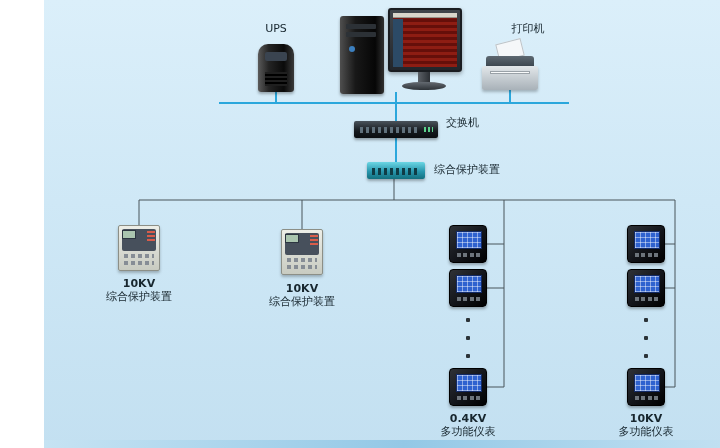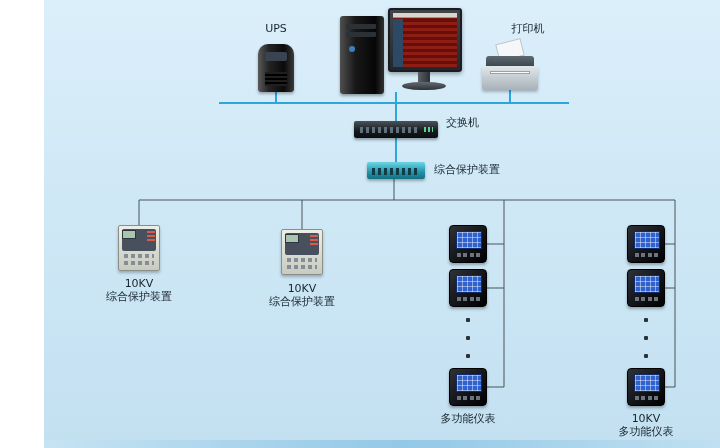--- a/index.html
+++ b/index.html
@@ -10,21 +10,21 @@
     background:linear-gradient(180deg,#dbeffa 0%,#cfe8f6 45%,#c3e0f1 100%);
     margin-left:44px;
   }
   .bottom-strip{position:absolute;left:0;right:0;bottom:0;height:8px;
     background:linear-gradient(90deg,#c6e3f3,#93c8e6 50%,#c6e3f3);}
 
   .wires { position:absolute; left:0; top:0; }
 
   .lbl { position:absolute; color:#17262e; font-size:11px; line-height:13px;
          text-align:center; white-space:nowrap; }
-  .kv { font-weight:normal; display:block; }
+  .kv { font-weight:bold; display:block; }
   .nm { display:block; }
 
   
   .ups { position:absolute; left:214px; top:44px; width:36px; height:48px;
     background:linear-gradient(90deg,#5a5a5a 0%,#242424 30%,#0a0a0a 72%,#3a3a3a 100%);
     border-radius:10px 10px 3px 3px; box-shadow:0 2px 3px rgba(0,0,0,.3); }
   .ups .panel { position:absolute; left:7px; top:8px; width:22px; height:9px;
     background:#3a4450; border-radius:2px; }
   .ups .vent { position:absolute; left:7px; bottom:6px; width:22px; height:14px;
     background:repeating-linear-gradient(0deg,#1f1f1f 0 2px,#000 2px 4px); }
@@ -216,20 +216,21 @@
   <div class="dots" style="left:422px;top:318px">
       <i></i>
       <i></i>
       <i></i>
     </div>
   <div class="meter" style="left:405px;top:368px">
     <div class="mlcd"></div>
     <div class="btns"></div>
   </div>
   <div class="lbl" style="left:374px;top:412px;width:100px">
+    <span class="kv">0.4KV</span>
     <span class="nm">多功能仪表</span>
   </div>
 
   <div class="meter" style="left:583px;top:225px">
     <div class="mlcd"></div>
     <div class="btns"></div>
   </div>
   <div class="meter" style="left:583px;top:269px">
     <div class="mlcd"></div>
     <div class="btns"></div>

